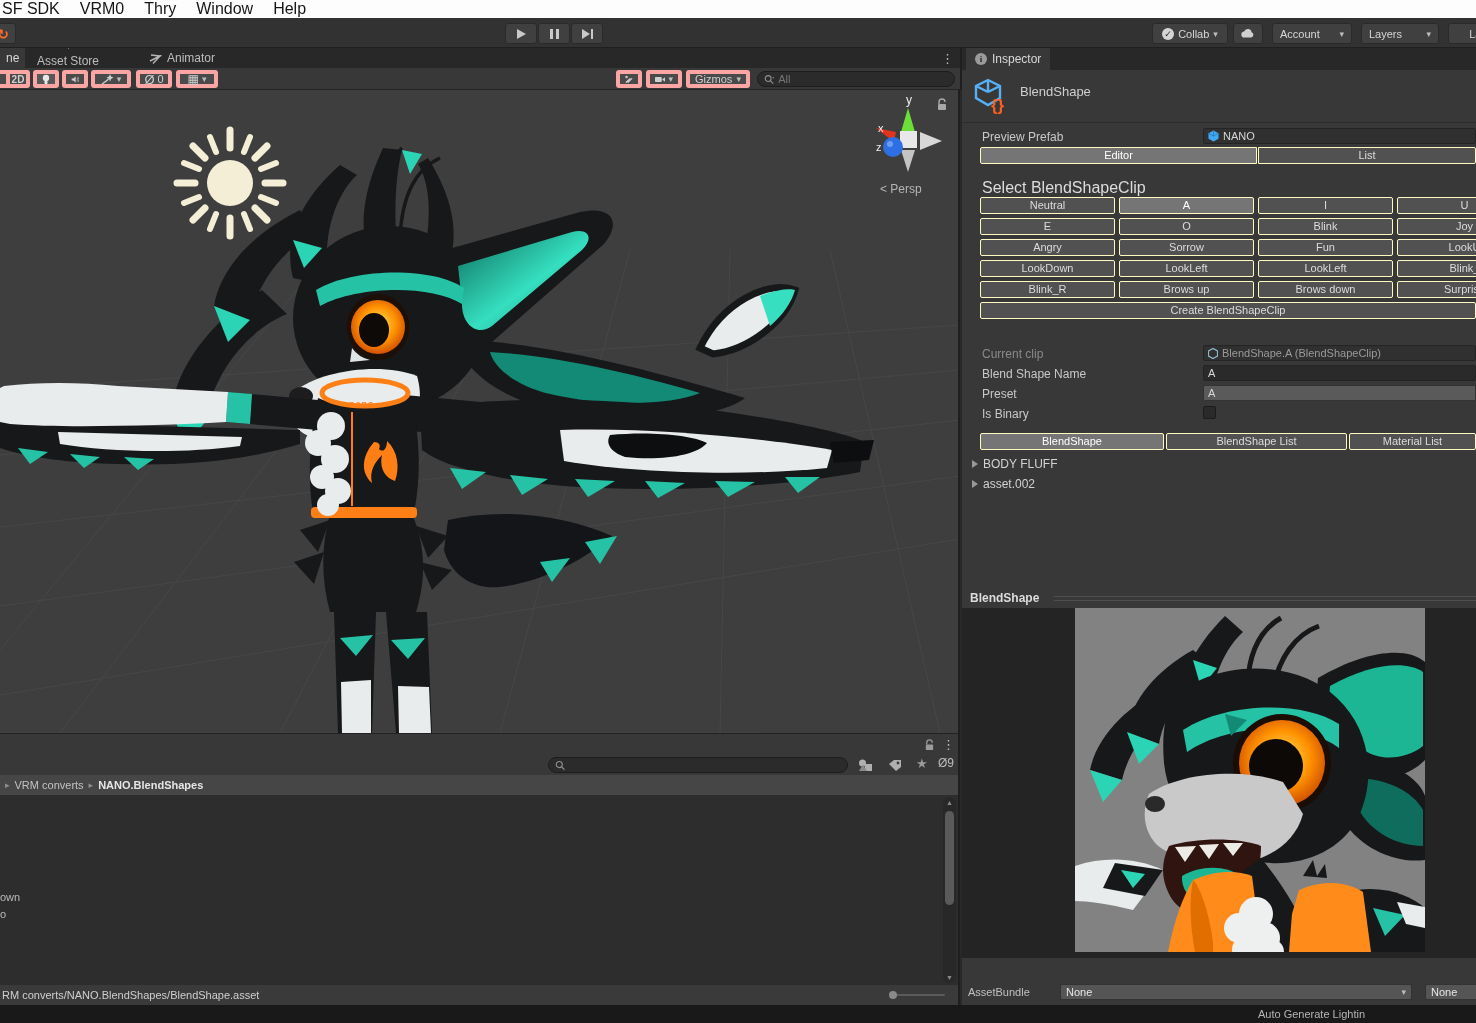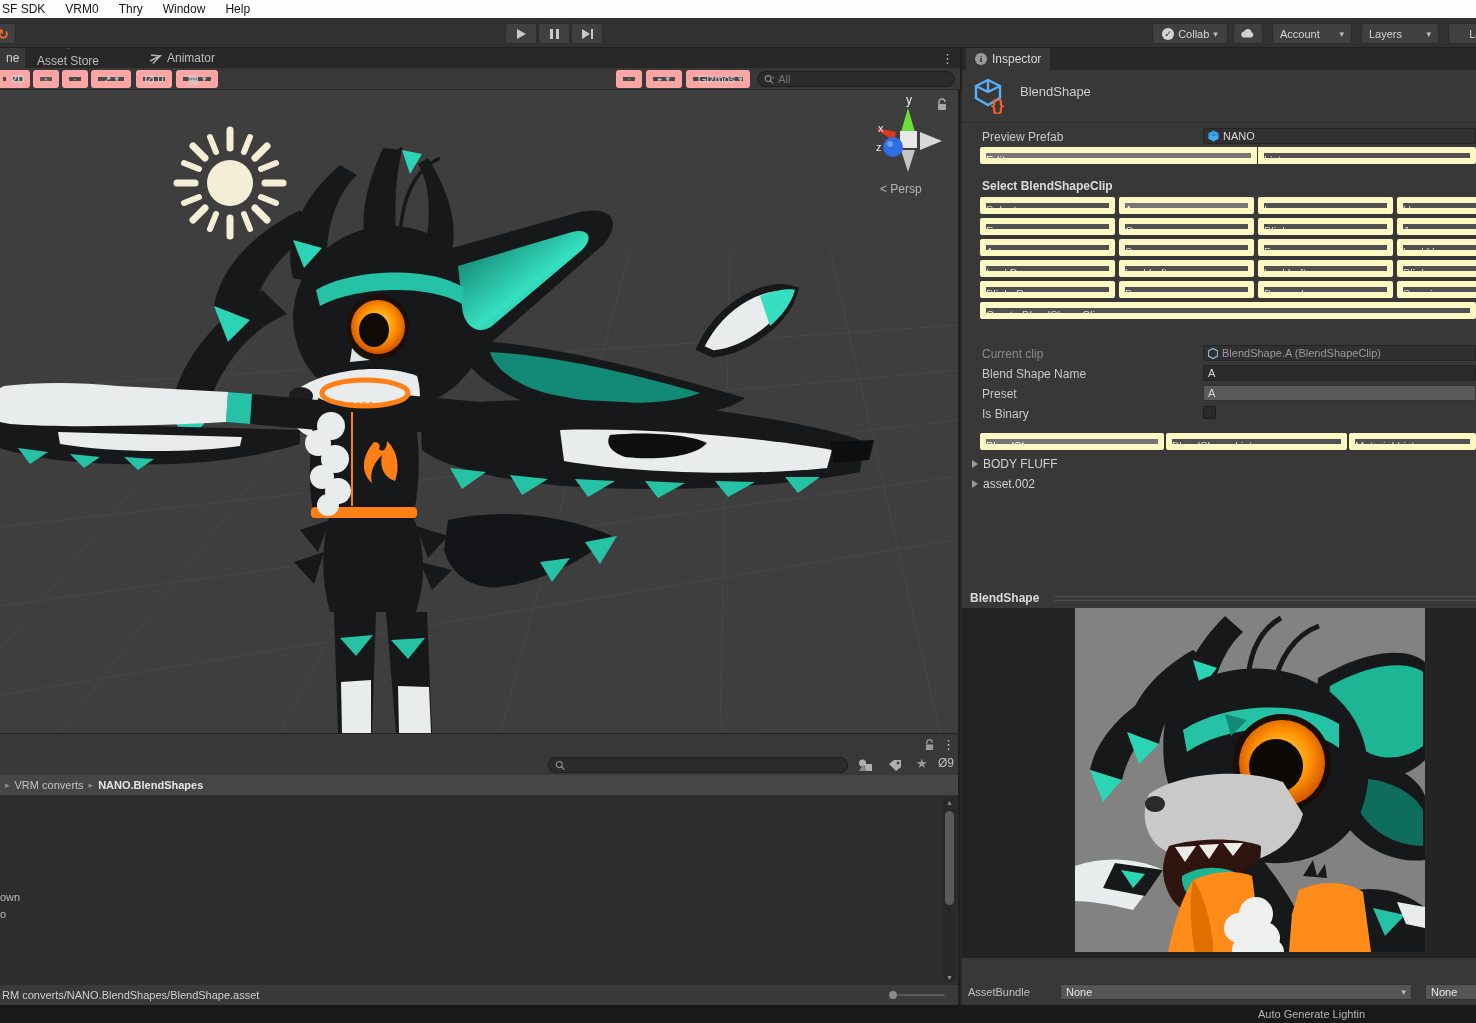--- a/index.html
+++ b/index.html
@@ -2,21 +2,21 @@
 <html><head>
 <meta charset="utf-8">
 <style>
   * { margin:0; padding:0; box-sizing:border-box; }
   html,body { background:#191919; }
   body { font-family:"Liberation Sans","DejaVu Sans",sans-serif; }
   #app { position:relative; width:1476px; height:1023px; overflow:hidden; background:#282828; color:#c8c8c8; font-size:11px; }
   .abs { position:absolute; }
 
   
-  .menubar { left:0; top:0; width:1476px; height:18px; background:#fdfdfd; color:#161616; display:flex; align-items:center; font-size:12px; }
+  .menubar { left:0; top:0; width:1476px; height:18px; background:#fdfdfd; color:#161616; display:flex; align-items:center; font-size:16px; }
   .menubar span { padding:0 10px; cursor:default; }
   .menubar span:first-child { padding-left:2px; }
 
   
   .toolbar { left:0; top:18px; width:1476px; height:30px; background:#323232; border-bottom:1px solid #1f1f1f; }
   .tbtn { position:absolute; top:5px; height:21px; background:#404040; border:1px solid #2a2a2a; border-radius:3px; display:flex; align-items:center; justify-content:center; color:#d6d6d6; gap:4px; padding:0 7px; font-size:11px; }
   .tri-play { width:0;height:0;border-top:5px solid transparent;border-bottom:5px solid transparent;border-left:9px solid #c9c9c9; }
   .pausebars { display:flex; gap:3px; } .pausebars i { width:3px;height:10px;background:#c9c9c9; }
   .stepwrap { display:flex; align-items:center; gap:1px; }
   .tri-sm { width:0;height:0;border-top:5px solid transparent;border-bottom:5px solid transparent;border-left:8px solid #c9c9c9; }
@@ -24,21 +24,21 @@
   .caret { font-size:9px; color:#bdbdbd; }
   .collab-check { width:12px;height:12px;border-radius:50%;background:#d4d4d4;color:#2c2c2c;font-size:9px;line-height:12px;text-align:center;font-weight:bold; }
 
   
   .scenetabs { left:0; top:48px; width:962px; height:20px; background:#282828; border-right:2px solid #1f1f1f; }
   .tab { position:absolute; top:0; height:20px; display:flex; align-items:center; gap:5px; padding:0 9px; color:#bdbdbd; font-size:12px; }
   .tab.active { background:#383838; color:#d8d8d8; }
 
   
   .scenebar { left:0; top:68px; width:962px; height:22px; background:#383838; border-bottom:1px solid #252525; border-right:2px solid #1f1f1f; }
-  .sbtn { position:absolute; top:2px; height:18px; background:#4a4a4a; border:7px solid #fca5a5; border-radius:3px; color:#cfcfcf; display:flex; align-items:center; justify-content:center; gap:3px; padding:0 5px; font-size:11px; }
+  .sbtn { position:absolute; top:2px; height:18px; background:#4a4a4a; border:4px solid #fca5a5; border-radius:3px; color:#cfcfcf; display:flex; align-items:center; justify-content:center; gap:3px; padding:0 5px; font-size:11px; }
   .sbtn.lit { background:#585858; }
   .searchbox { position:absolute; border-radius:9px; background:#2b2b2b; border:1px solid #1d1d1d; display:flex; align-items:center; padding:0 6px; gap:4px; color:#8f8f8f; }
   .searchbox input { background:transparent; border:none; outline:none; color:#cfcfcf; font-size:11px; width:100%; }
 
   
   .viewport { left:0; top:90px; width:960px; height:643px; background:#3e3e3e; border-right:2px solid #1f1f1f; overflow:hidden; }
 
   
   .proj-top { left:0; top:733px; width:960px; height:22px; background:#383838; border-top:1px solid #222; border-right:2px solid #1f1f1f; }
   .proj-search { left:0; top:755px; width:960px; height:20px; background:#383838; border-right:2px solid #1f1f1f; }
@@ -52,21 +52,21 @@
 
   
   .statusbar { left:0; top:1005px; width:1476px; height:18px; background:#191919; color:#b5b5b5; font-size:11px; }
 
   
   .insp-tabs { left:962px; top:48px; width:514px; height:22px; background:#282828; }
   .insp-body { left:962px; top:70px; width:514px; height:538px; background:#383838; }
   .ilabel { position:absolute; left:20px; color:#c8c8c8; font-size:12px; }
   .ilabel.dim { color:#8a8a8a; }
   .ifield { position:absolute; left:241px; width:273px; height:16px; background:#303030; border:1px solid #242424; border-radius:2px; display:flex; align-items:center; gap:4px; padding:0 4px; color:#d6d6d6; font-size:11px; overflow:hidden; white-space:nowrap; }
-  .gbtn { position:absolute; height:17px; background:#515151; border:6px solid #fef9c3; border-radius:2px; color:#dcdcdc; font-size:11px; text-align:left; line-height:15px; overflow:hidden; white-space:nowrap; font-family:inherit; }
+  .gbtn { position:absolute; height:17px; background:#515151; border:1px solid #fef9c3; border-radius:2px; color:#dcdcdc; font-size:11px; text-align:center; line-height:15px; overflow:hidden; white-space:nowrap; font-family:inherit; }
   .gbtn.sel { background:#757575; color:#ffffff; }
   .fold { position:absolute; left:10px; display:flex; align-items:center; gap:5px; color:#d2d2d2; font-size:12px; }
   .fold-tri { width:0;height:0;border-top:4px solid transparent;border-bottom:4px solid transparent;border-left:6px solid #999; }
   .preview-wrap { left:962px; top:608px; width:514px; height:350px; background:#242424; }
   .ab-row { left:962px; top:958px; width:514px; height:47px; background:#383838; }
   .infoicon { width:12px; height:12px; border-radius:50%; background:#9a9a9a; color:#282828; font-size:9px; font-weight:bold; text-align:center; line-height:12px; font-family:"Liberation Serif",serif; }
   .hairlines { position:absolute; height:5px; border-top:1px solid #4e4e4e; border-bottom:1px solid #4e4e4e; }
   .checkbox { position:absolute; width:13px; height:13px; background:#2a2a2a; border:1px solid #1c1c1c; border-radius:2px; }
   svg text { font-family:"Liberation Sans","DejaVu Sans",sans-serif; }
 </style>
@@ -441,23 +441,23 @@
       <svg width="11" height="12" viewBox="0 0 12 13">
           <path d="M6 0.5 L11.5 3.5 L11.5 9.5 L6 12.5 L0.5 9.5 L0.5 3.5 Z" fill="#3fa9f5"></path>
           <path d="M6 0.5 L6 6.5 L11.5 3.5 M6 6.5 L0.5 3.5" stroke="#2a7fc0" stroke-width="1" fill="none"></path>
         </svg>
       <span>NANO</span>
     </div>
 
     <button class="gbtn sel" style="left:18px;top:77px;width:277px;border-radius:2px 0 0 2px;">Editor</button>
     <button class="gbtn" style="left:296px;top:77px;width:218px;border-radius:0 2px 2px 0;">List</button>
 
-    <div class="abs" style="left:20px;top:109px;font-weight:bold;font-size:12px;color:#dcdcdc;">Select BlendShapeClip</div>
-
-    <button class="gbtn" style="left:18px;top:127px;width:135px;">Select</button>
+    <div class="abs" style="left:20px;top:109px;font-weight:normal;font-size:16px;color:#dcdcdc;">Select BlendShapeClip</div>
+
+    <button class="gbtn" style="left:18px;top:127px;width:135px;">Neutral</button>
     <button class="gbtn sel" style="left:157px;top:127px;width:135px;">A</button>
     <button class="gbtn" style="left:296px;top:127px;width:135px;">I</button>
     <button class="gbtn" style="left:435px;top:127px;width:135px;">U</button>
 
     <button class="gbtn" style="left:18px;top:148px;width:135px;">E</button>
     <button class="gbtn" style="left:157px;top:148px;width:135px;">O</button>
     <button class="gbtn" style="left:296px;top:148px;width:135px;">Blink</button>
     <button class="gbtn" style="left:435px;top:148px;width:135px;">Joy</button>
 
     <button class="gbtn" style="left:18px;top:169px;width:135px;">Angry</button>

